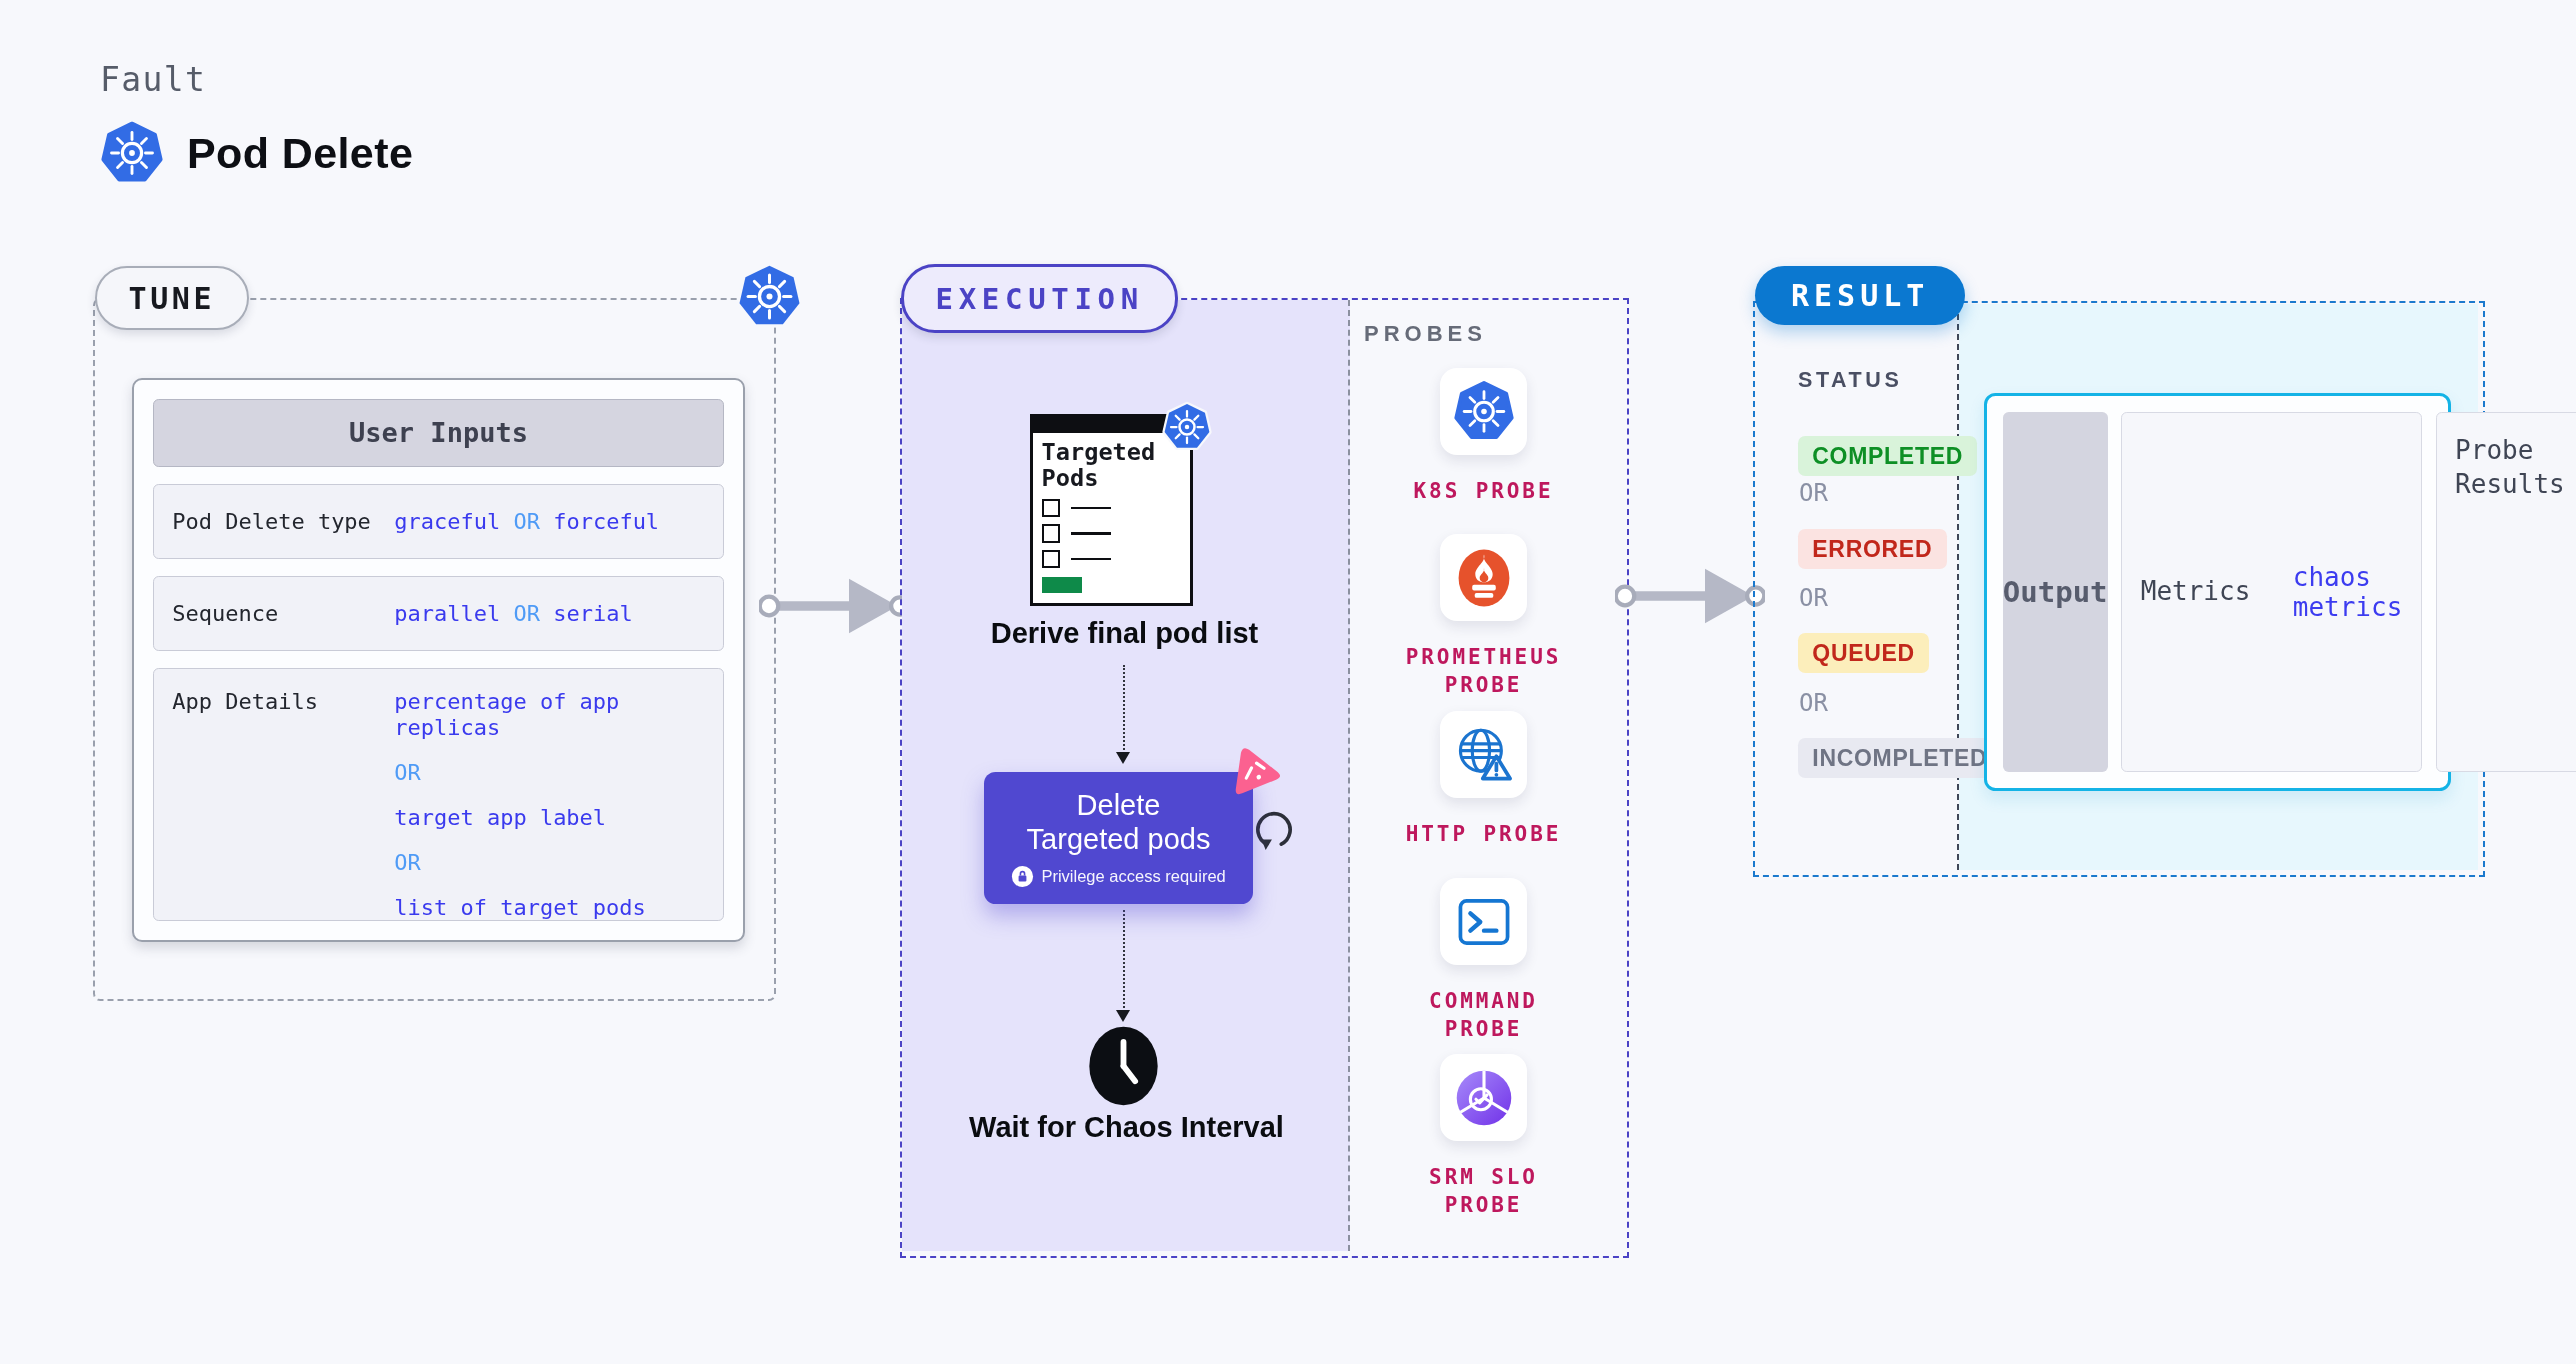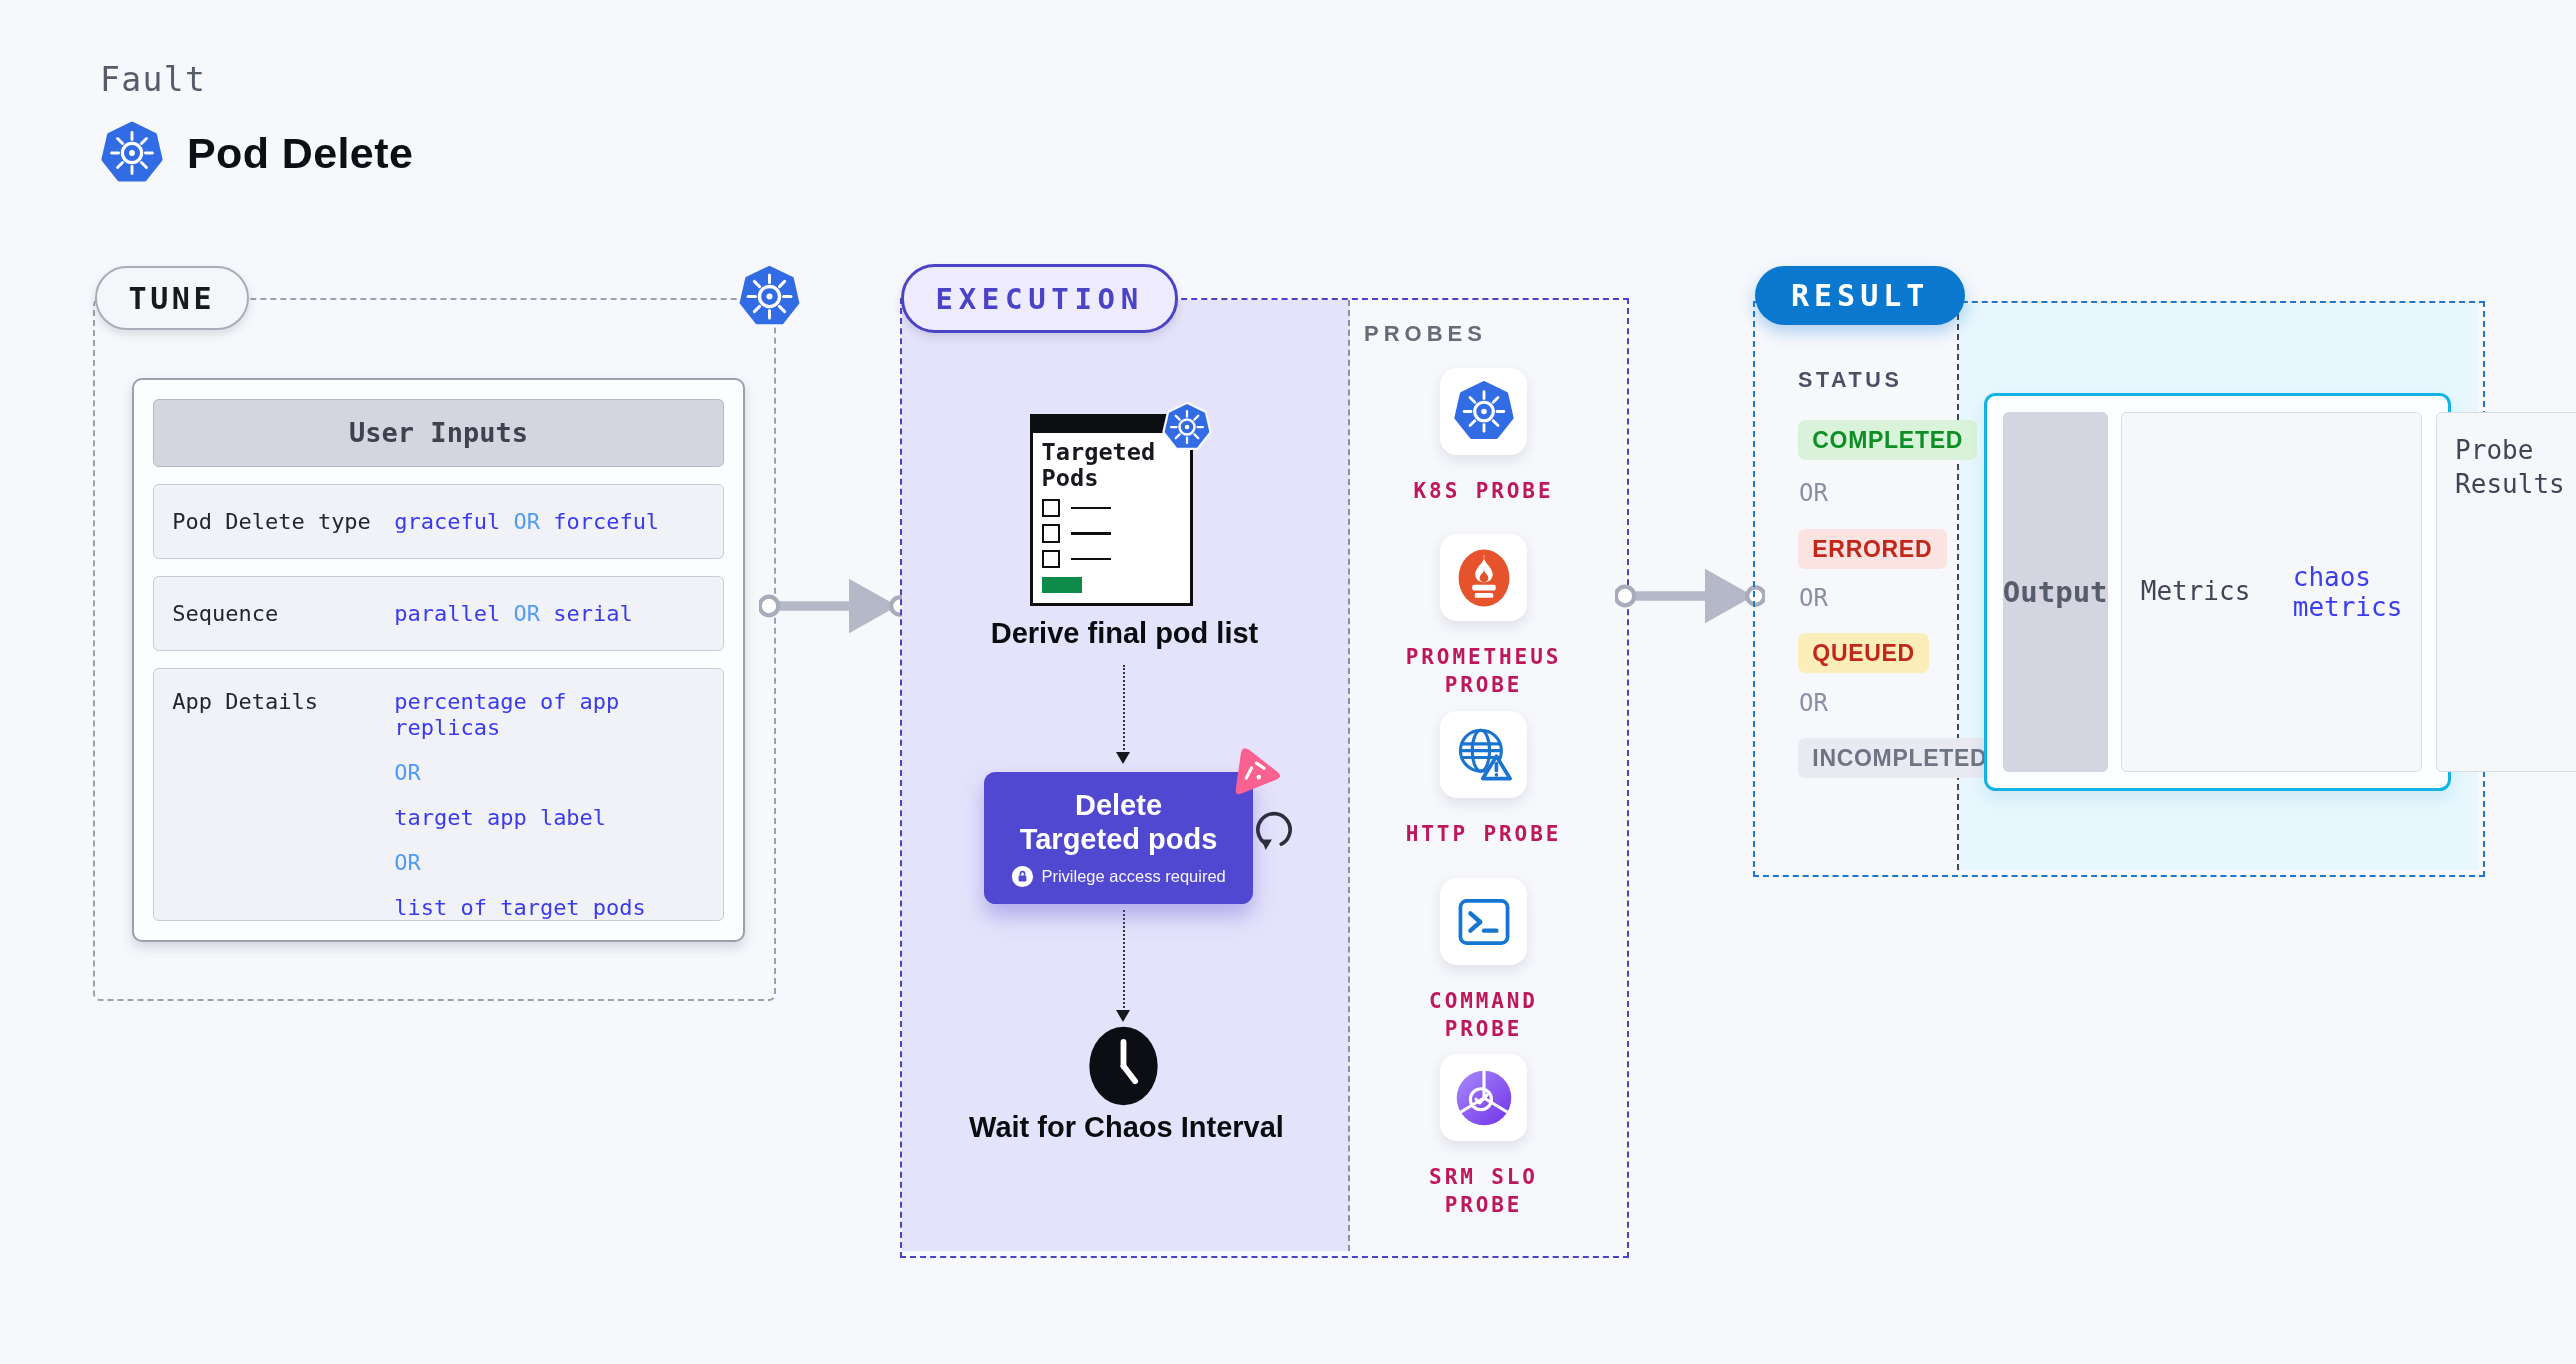--- a/index.html
+++ b/index.html
@@ -47,42 +47,42 @@
   .step-label{font-size:29px;font-weight:800;color:#0a0c10;text-align:center;line-height:1.25;}
   .derive{left:967px;top:615px;width:315px;}
   .wait{left:969px;top:1109px;width:315px;}
   .dotline{width:0;border-left:2.9px dotted #30343d;}
   .conn1{left:1123px;top:665px;height:89px;}
   .conn2{left:1123px;top:910px;height:102px;}
   .dot-arrow{width:0;height:0;border-left:7.9px solid transparent;border-right:7.9px solid transparent;border-top:12px solid #17191f;}
   .conn1-a{left:1116px;top:752px;}
   .conn2-a{left:1116px;top:1010px;}
   .delete-btn{left:984px;top:772px;width:269px;height:132px;background:#5048d0;border-radius:11.5px;box-shadow:0 11.5px 21.5px rgba(79,70,208,.35);color:#fff;text-align:center;z-index:3;}
-  .delete-label{margin-top:15.8px;padding:0 33px;font-size:29px;font-weight:700;line-height:1.18;}
+  .delete-label{margin-top:15.8px;padding:0 33px;font-size:29px;font-weight:400;line-height:1.18;}
   .delete-note{margin-top:8.6px;display:flex;align-items:center;justify-content:center;gap:7.2px;font-size:16.5px;color:rgba(255,255,255,.95);}
   .lock-i{width:23px;height:23px;}
   .chaos-tri{left:1222px;top:741px;width:63px;height:63px;z-index:4;}
   .refresh-i{left:1248px;top:801px;width:52px;height:52px;}
   .clock-i{left:1086px;top:1026px;width:75px;height:80px;}
 
   
   .probes-title{left:1364px;top:321px;font-family:Liberation Sans, sans-serif;font-size:22px;font-weight:700;letter-spacing:5px;color:#666b78;}
   .probe-card{width:87px;height:87px;left:1440px;background:#ffffff;border-radius:17px;box-shadow:0 5.7px 13px rgba(25,30,70,.10);display:flex;align-items:center;justify-content:center;}
   .probe-card svg{width:62px;height:62px;}
   .probe-label{left:1383px;width:201px;text-align:center;font-family:"DejaVu Sans Mono",monospace;font-size:21px;font-weight:700;letter-spacing:2.9px;color:#be185d;line-height:1.35;}
   .pc1{top:368px}.pc2{top:534px}.pc3{top:711px}.pc4{top:878px}.pc5{top:1054px}
   .pl1{top:477px}.pl2{top:643px}.pl3{top:820px}.pl4{top:987px}.pl5{top:1163px}
 
   
   .panel-result{left:1753px;top:301px;width:728px;height:572px;border:2.9px dashed #1b79cd;}
   .result-cyan{left:1959px;top:304px;width:519px;height:566px;background:#e7f7fd;}
   .result-sep{left:1957px;top:304px;width:0;height:566px;border-left:2.1px dashed #3f4656;}
   .status-title{left:1798px;top:368px;font-size:21.5px;font-weight:700;letter-spacing:3.6px;color:#4a4f63;}
   .badge{left:1798px;padding:8.6px 14.3px;border-radius:7.2px;font-size:23px;font-weight:700;letter-spacing:0.7px;line-height:1;}
-  .b-completed{top:420px;background:#d9f3da;color:#0e8f25;}
+  .b-completed{top:436px;background:#d9f3da;color:#0e8f25;}
   .b-errored{top:529px;background:#fbe3e1;color:#c1271b;}
   .b-queued{top:633px;background:#fceebb;color:#c1271b;}
   .b-incompleted{top:738px;background:#e8e9f1;color:#6f7484;}
   .st-or{left:1799px;font-family:"DejaVu Sans Mono",monospace;font-size:24px;color:#8a90a4;}
   .or1{top:479px}.or2{top:584px}.or3{top:689px}
   .output-card{left:1984px;top:393px;width:467px;height:398px;background:#fdfeff;border:3.6px solid #14b3e6;border-radius:11.5px;box-sizing:border-box;padding:15.8px;display:flex;flex-direction:row;gap:13.6px;box-shadow:0 7.2px 15.8px rgba(20,140,200,.12);}
   .out-header{flex:0 0 64px;background:#d4d5e0;border-radius:5.7px;display:flex;align-items:center;justify-content:center;font-family:"DejaVu Sans Mono",monospace;font-size:29px;font-weight:600;color:#575c6d;}
   .out-row{background:#f6f7fb;border:1.4px solid #d8dae4;border-radius:5.7px;display:flex;align-items:center;padding:0 18.6px;font-family:"DejaVu Sans Mono",monospace;font-size:26px;box-sizing:border-box;}
   .out-row .olbl{flex:0 0 152px;color:#3f4554;line-height:1.3;}
   .out-metrics{flex:0 0 66px;}

